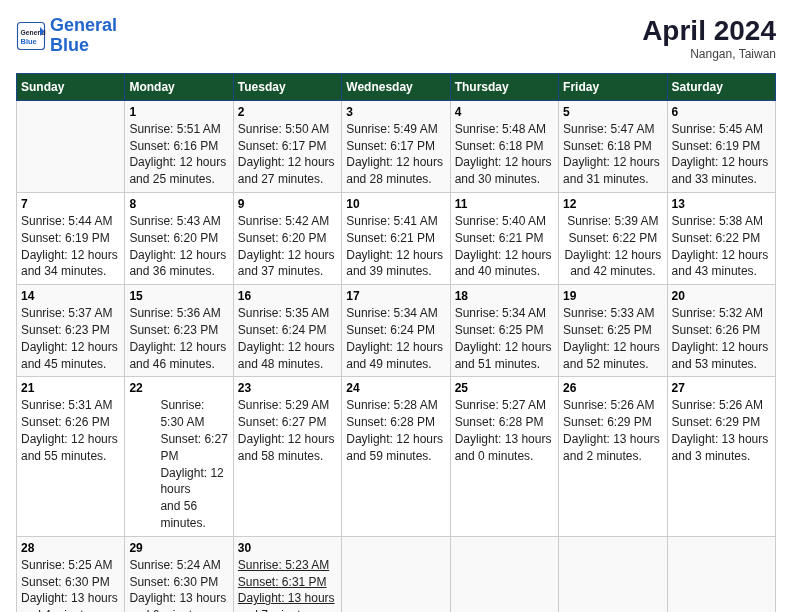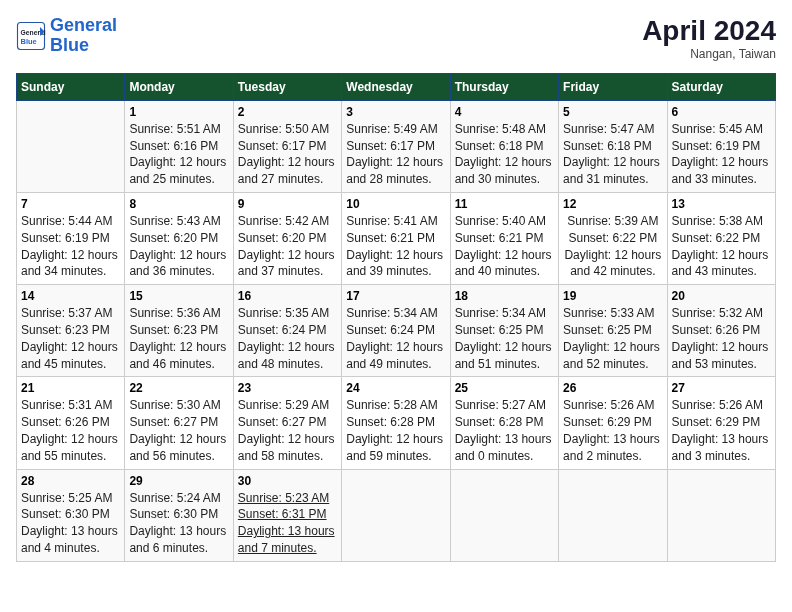--- a/index.html
+++ b/index.html
@@ -273,21 +273,21 @@
       <tr>
         <td>
           <span class="day-num">21</span>
           <div class="day-info" style="white-space: pre-line;">Sunrise: 5:31 AM
 Sunset: 6:26 PM
 Daylight: 12 hours
 and 55 minutes.</div>
         </td>
         <td>
           <span class="day-num">22</span>
-          <div class="day-info" style="white-space: pre-line;">Sunrise: 5:30 AM
+          <div class="day-info" style="white-space: pre-line; margin-left: 31px;">Sunrise: 5:30 AM
 Sunset: 6:27 PM
 Daylight: 12 hours
 and 56 minutes.</div>
         </td>
         <td>
           <span class="day-num">23</span>
           <div class="day-info" style="white-space: pre-line;">Sunrise: 5:29 AM
 Sunset: 6:27 PM
 Daylight: 12 hours
 and 58 minutes.</div>

